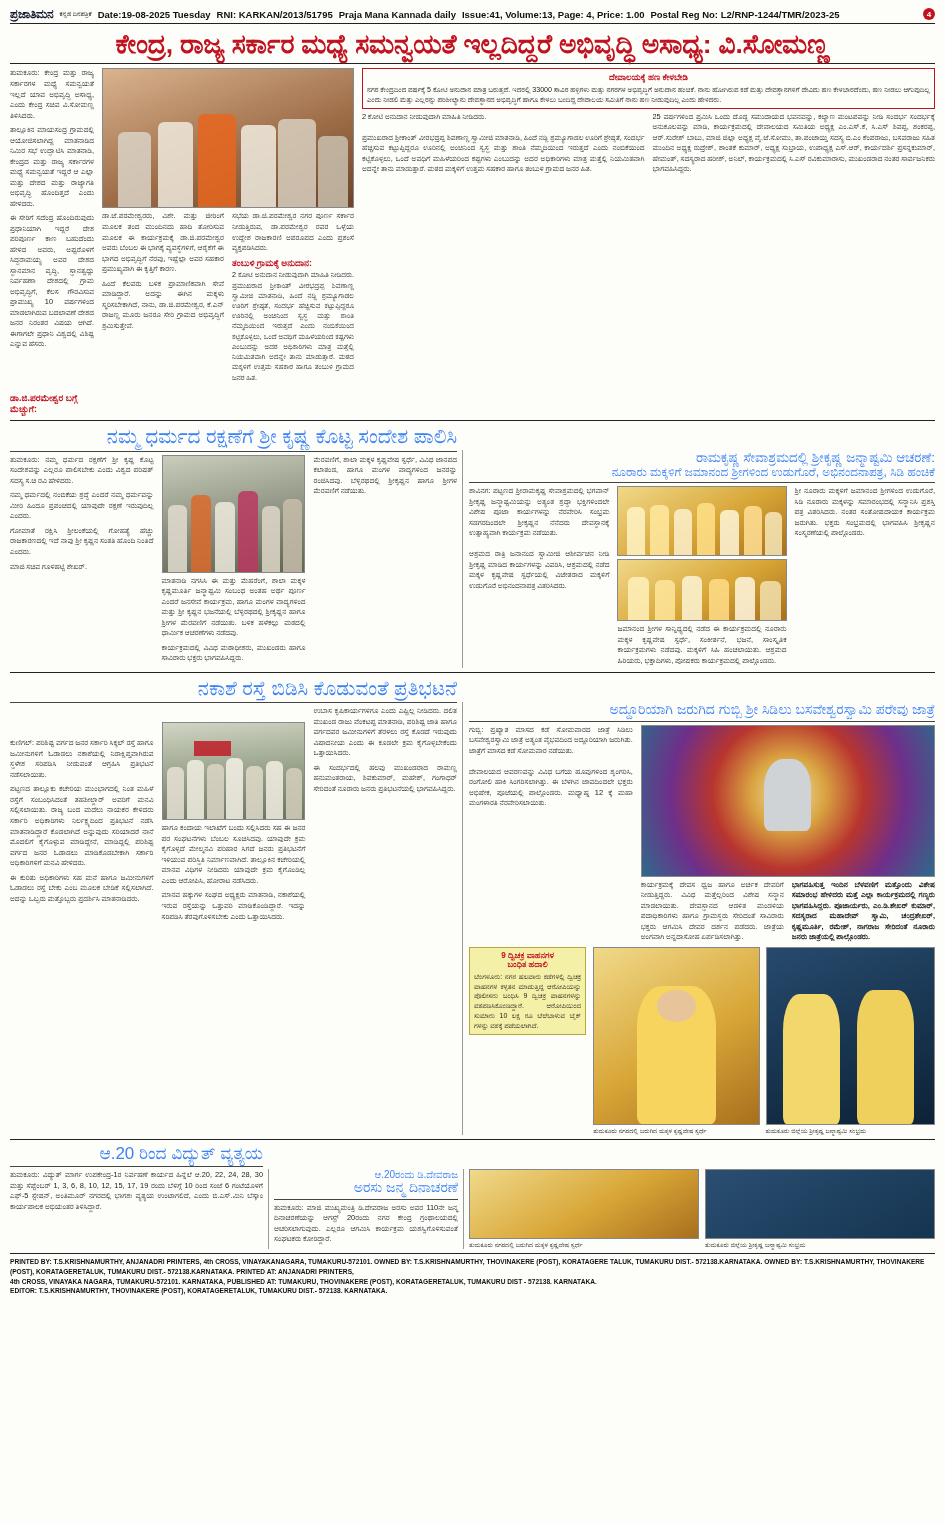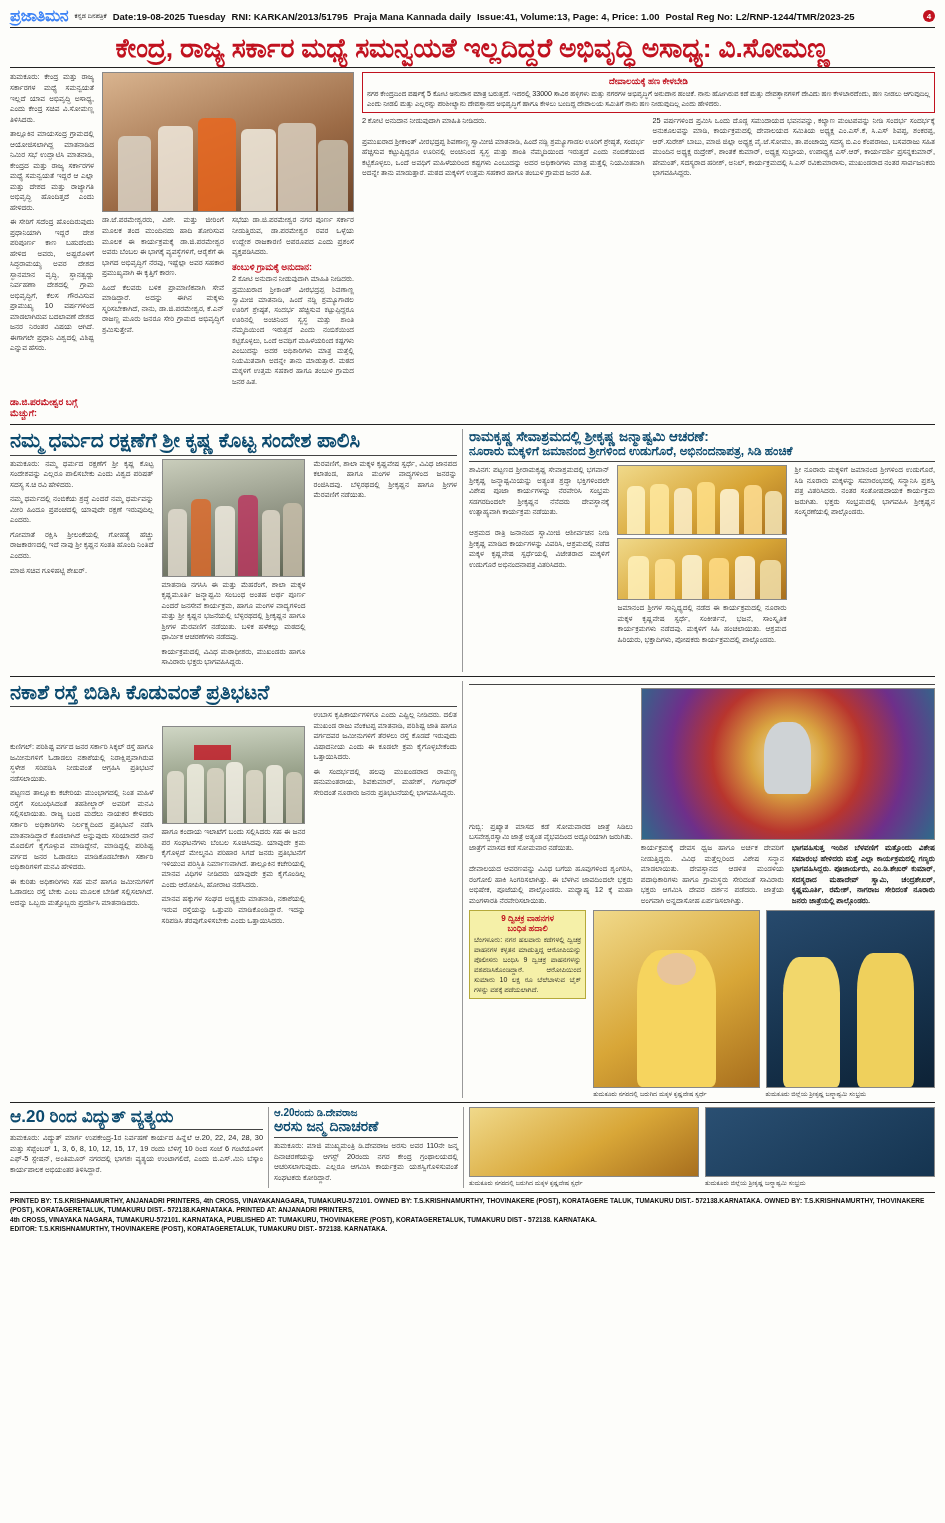--- a/index.html
+++ b/index.html
@@ -23,21 +23,21 @@
   .masthead {
     display: flex;
     align-items: center;
     border-bottom: 1.5px solid #222;
     padding-bottom: 3px;
     font-size: 9.5px;
     font-weight: bold;
     gap: 6px;
   }
   .logo-block { display:flex; flex-direction:column; line-height:1; }
-  .logo-main { color:#3b82f6; font-size:16px; font-weight:bold; letter-spacing:-0.3px;}
+  .logo-main { color:#0f172a; font-size:12px; font-weight:bold; letter-spacing:-0.3px;}
   .mh-item { white-space:nowrap; }
   .mh-spacer { flex: 1; }
   .mh-badge {
     width:12px;height:12px;border-radius:50%;
     background:#c1121f;color:#fff;font-size:8px;
     display:flex;align-items:center;justify-content:center;
   }
   
   .main-headline {
     text-align: center;
@@ -88,23 +88,23 @@
   .box-red {
     border: 1px solid #c1121f;
     padding: 3px 4px;
   }
   .box-head-red {
     color:#c1121f; text-align:center; font-weight:bold; font-size:8.6px;
     padding-bottom:2px; line-height:1.2;
   }
   .hr-thin { border-top:0.6px solid #444; margin:3px 0; }
   .hr-thick { border-top:1.2px solid #222; margin:4px 0; }
-  .vline { border-left: 0.5px solid #999; }
+  .vline { border-left: 0.5px solid #999; margin-top: 25px; }
   .sec-headline {
-    color:#0c4a6e; font-weight:bold; text-align:left;
+    color:#3b82f6; font-weight:normal; text-align:right;
     line-height:1.12;
   }
   .yellow-box {
     background:#f5f0a8;
     border:1px solid #b5a93a;
     padding:3px 4px;
   }
   .yellow-head { color:#c1121f; font-weight:bold; font-size:8.2px; text-align:center; line-height:1.15;}
   
   .ph-fig { position:absolute; bottom:0; border-radius:6px 6px 0 0; opacity:.85;}
@@ -297,23 +297,24 @@
         <div class="col" style="width:33%;padding-left:4px;">
           <div class="body-text">
             <p>ಉಬಾಸ ಕೃಷಿಕಾರ್ಯಗಳಿಗೂ ಎಂದು ಎಷ್ಟಿಲ್ಲ ನೀಡಿದರು. ದಲಿತ ಮುಖಂಡ ರಾಜು ವೆಂಕಟಪ್ಪ ಮಾತನಾಡಿ, ಪರಿಶಿಷ್ಟ ಜಾತಿ ಹಾಗೂ ವರ್ಗದವರ ಜಮೀನುಗಳಿಗೆ ತೆರಳಲು ರಸ್ತೆ ಕೊಡದೆ ಇರುವುದು ವಿಷಾದನೀಯ ಎಂದು ಈ ಕೂಡಲೇ ಕ್ರಮ ಕೈಗೊಳ್ಳಬೇಕೆಂದು ಒತ್ತಾಯಿಸಿದರು.</p>
             <p>ಈ ಸಂದರ್ಭದಲ್ಲಿ ಹಲವು ಮುಖಂಡರಾದ ರಾಮಣ್ಣ ಹನುಮಂತರಾಯ, ಶಿವಕುಮಾರ್, ಮಹೇಶ್, ಗಂಗಾಧರ್ ಸೇರಿದಂತೆ ನೂರಾರು ಜನರು ಪ್ರತಿಭಟನೆಯಲ್ಲಿ ಭಾಗವಹಿಸಿದ್ದರು.</p>
           </div>
         </div>
       </div>
     </div>
 
     <div class="col vline" style="flex:1;padding-left:6px;">
+      <div class="sec-headline" style="font-size:14px;">ಅದ್ದೂರಿಯಾಗಿ ಜರುಗಿದ ಗುಬ್ಬಿ ಶ್ರೀ ಸಿಡಿಲು ಬಸವೇಶ್ವರಸ್ವಾಮಿ ಪರೇವು ಜಾತ್ರೆ</div>
       <div class="hr-thin"></div>
       <div class="row">
-        <div class="col" style="width:36%;padding-right:4px;justify-content:flex-end;">
+        <div class="col" style="width:36%;padding-right:4px;">
           <div class="body-text" style="white-space:pre-line">ಗುಬ್ಬಿ: ಪ್ರಖ್ಯಾತ ಮಾಸದ ಕಡೆ ಸೋಮವಾರದ ಜಾತ್ರೆ ಸಿಡಿಲು ಬಸವೇಶ್ವರಸ್ವಾಮಿ ಜಾತ್ರೆ ಅತ್ಯಂತ ವೈಭವದಿಂದ ಅದ್ದೂರಿಯಾಗಿ ಜರುಗಿತು. ಜಾತ್ರೆಗೆ ಮಾಸದ ಕಡೆ ಸೋಮವಾರ ನಡೆಯಿತು.
 
 ದೇವಾಲಯದ ಆವರಣವನ್ನು ವಿವಿಧ ಬಗೆಯ ಹೂವುಗಳಿಂದ ಶೃಂಗರಿಸಿ, ರಂಗೋಲಿ ಹಾಕಿ ಸಿಂಗರಿಸಲಾಗಿತ್ತು. ಈ ಬೆಳಗಿನ ಜಾವದಿಂದಲೇ ಭಕ್ತರು ಅಭಿಷೇಕ, ಪೂಜೆಯಲ್ಲಿ ಪಾಲ್ಗೊಂಡರು. ಮಧ್ಯಾಹ್ನ 12 ಕ್ಕೆ ಮಹಾ ಮಂಗಳಾರತಿ ನೆರವೇರಿಸಲಾಯಿತು.</div>
         </div>
         <div class="col" style="width:64%;padding-left:4px;">
           <div class="photo jatre" style="height:152px;">
             <div style="position:absolute;top:22%;left:42%;width:16%;height:48%;background:#cfd3d6;border-radius:40% 40% 12% 12%;"></div>
           </div>
           <div class="row" style="margin-top:3px;">
             <div class="body-text" style="width:50%;padding-right:4px;">ಕಾರ್ಯಕ್ರಮಕ್ಕೆ ದೇವಸ ಧ್ವಜ ಹಾಗೂ ಅರ್ಚಕ ದೇವರಿಗೆ ನೀಡುತ್ತಿದ್ದರು. ವಿವಿಧ ಮತ್ತೆಲ್ಲರಿಂದ ವಿಶೇಷ ಸನ್ಮಾನ ಮಾಡಲಾಯಿತು. ದೇವಸ್ಥಾನದ ಆಡಳಿತ ಮಂಡಳಿಯ ಪದಾಧಿಕಾರಿಗಳು ಹಾಗೂ ಗ್ರಾಮಸ್ಥರು ಸೇರಿದಂತೆ ಸಾವಿರಾರು ಭಕ್ತರು ಆಗಮಿಸಿ ದೇವರ ದರ್ಶನ ಪಡೆದರು. ಜಾತ್ರೆಯ ಅಂಗವಾಗಿ ಅನ್ನದಾಸೋಹ ಏರ್ಪಡಿಸಲಾಗಿತ್ತು.</div>

